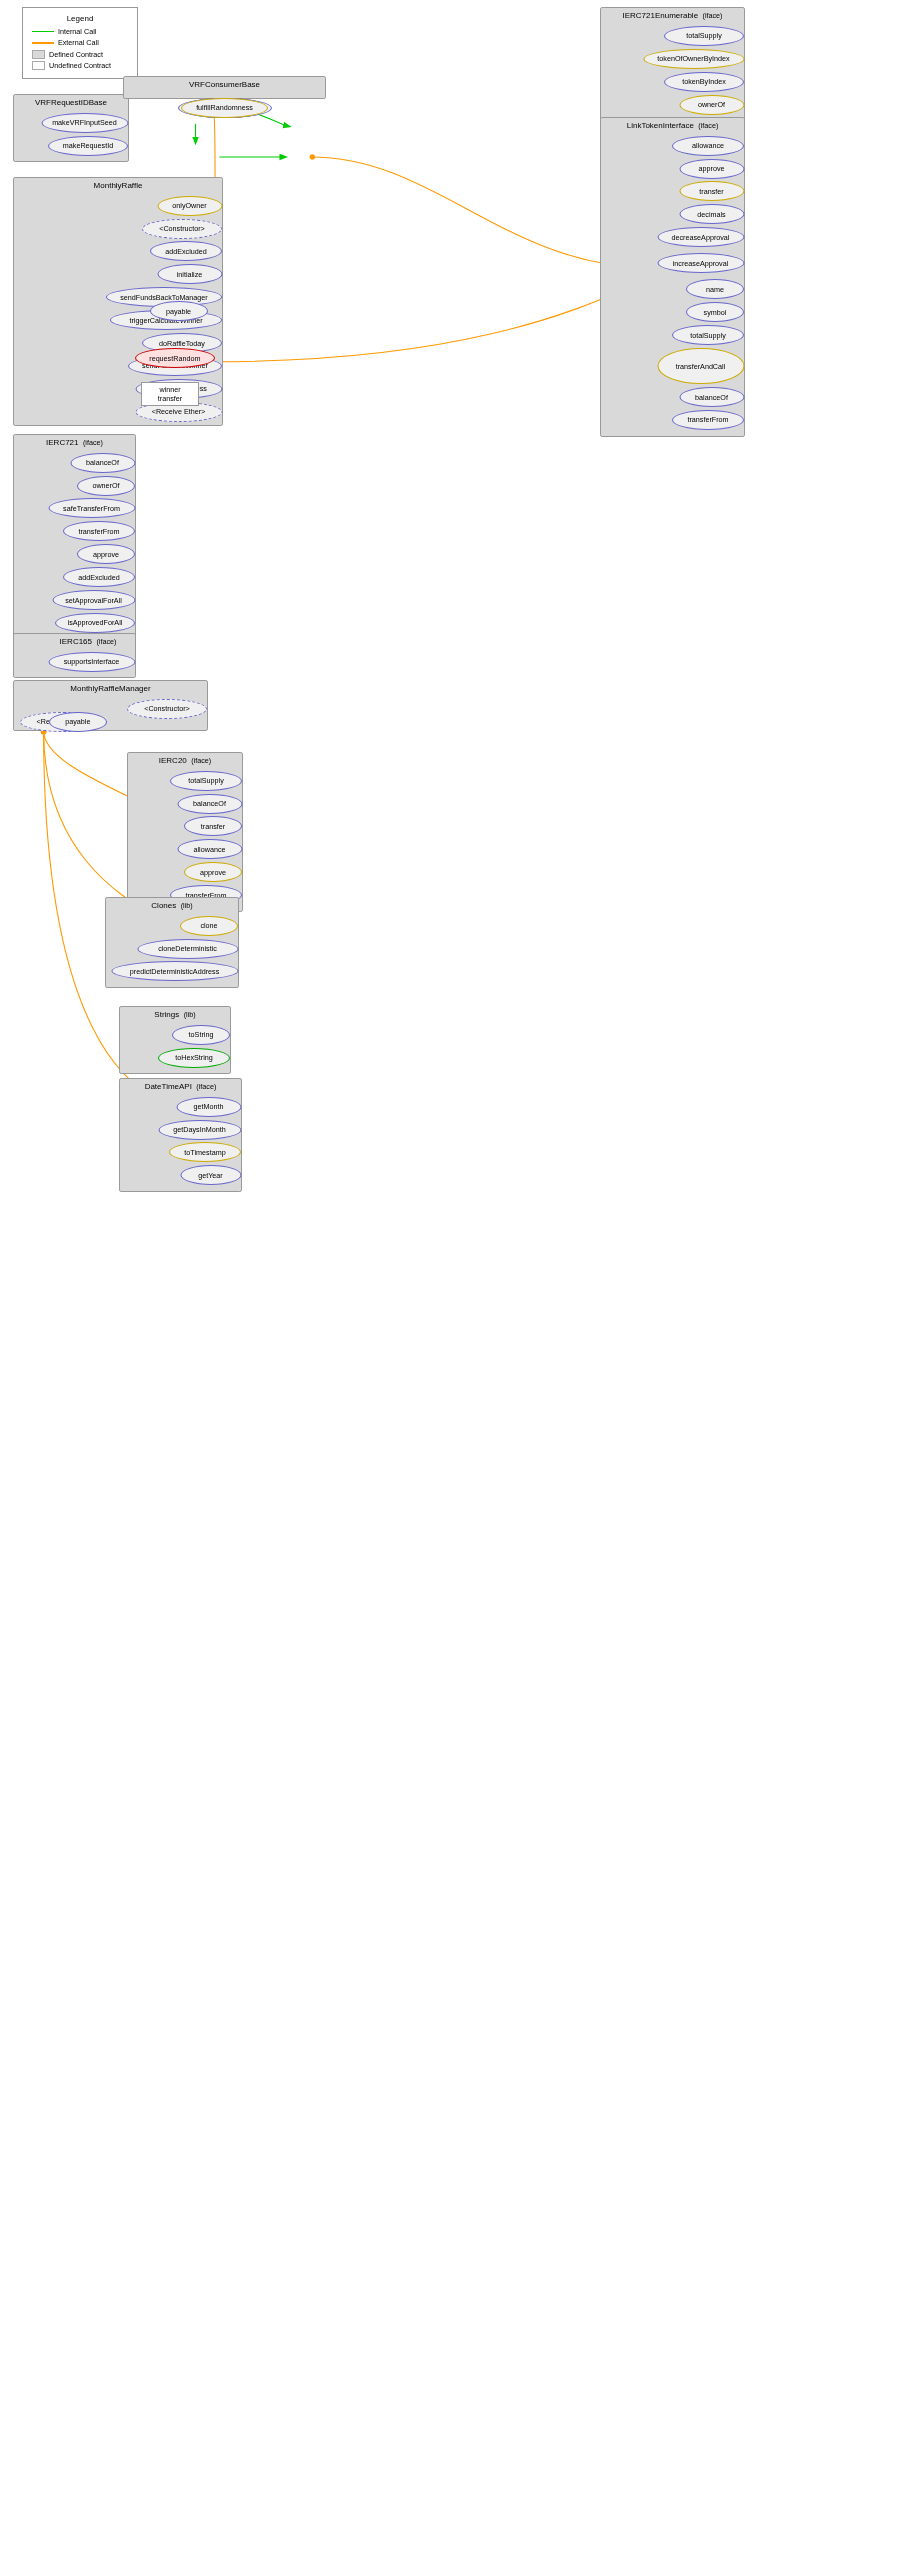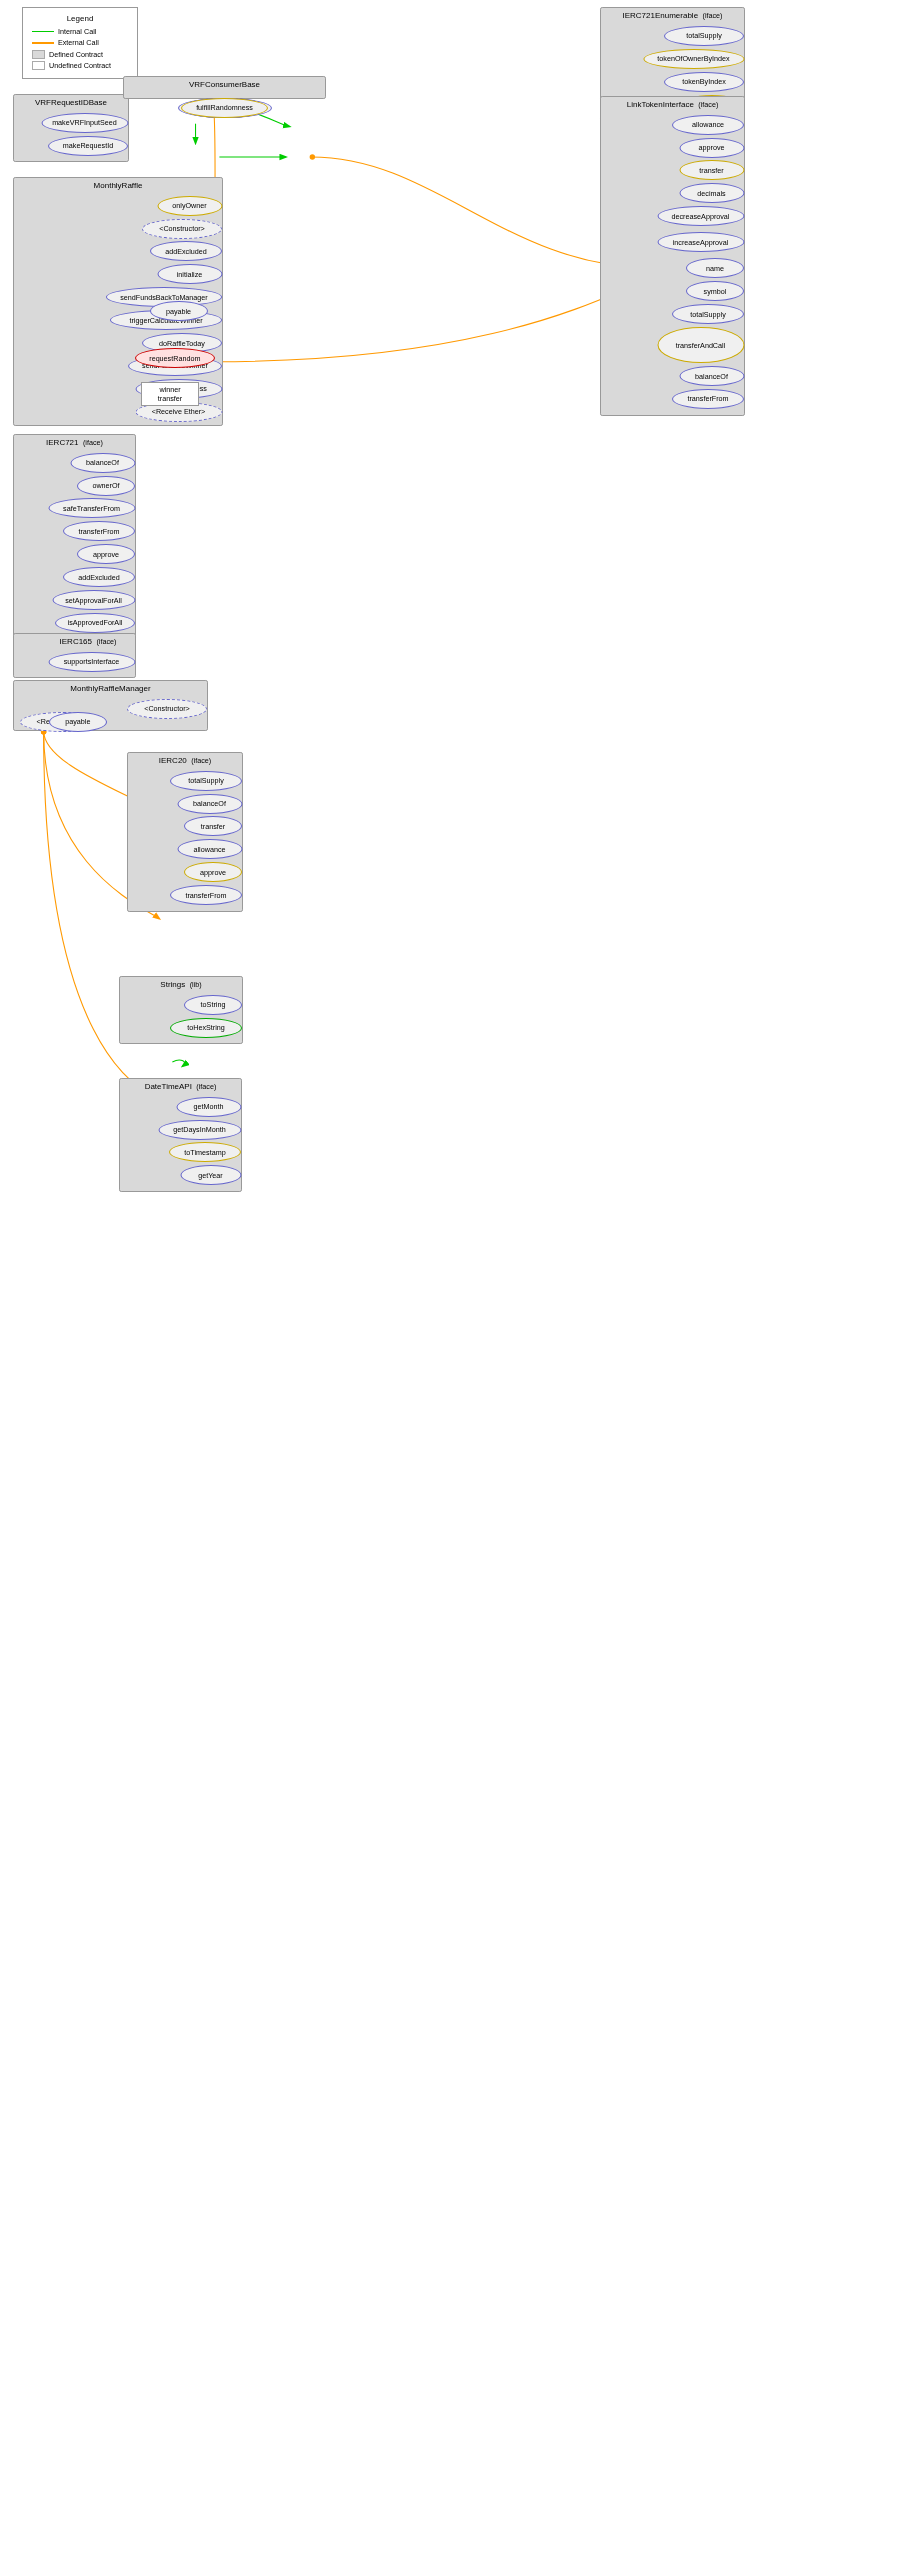--- a/index.html
+++ b/index.html
@@ -189,21 +189,21 @@
   </div>
 
   <div class="contract-box" style="top:7.2px;left:600px;width:145px;">
     <div class="contract-title">IERC721Enumerable &nbsp;<span class="iface-tag">(iface)</span></div>
     <div class="node" style="position:relative;left:50%;transform:translateX(-50%);width:80px;height:20px;margin:2.9px auto;">totalSupply</div>
     <div class="node yellow-border" style="position:relative;left:50%;transform:translateX(-50%);width:101px;height:20px;margin:2.9px auto;">tokenOfOwnerByIndex</div>
     <div class="node" style="position:relative;left:50%;transform:translateX(-50%);width:80px;height:20px;margin:2.9px auto;">tokenByIndex</div>
     <div class="node yellow-border" style="position:relative;left:50%;transform:translateX(-50%);width:65px;height:20px;margin:2.9px auto 5.8px;">ownerOf</div>
   </div>
 
-  <div class="contract-box" style="top:96px;left:600px;width:145px;">
+  <div class="contract-box" style="top:117px;left:600px;width:145px;">
     <div class="contract-title">LinkTokenInterface &nbsp;<span class="iface-tag">(iface)</span></div>
     <div class="node" style="position:relative;left:50%;transform:translateX(-50%);width:72px;height:20px;margin:2.9px auto;">allowance</div>
     <div class="node" style="position:relative;left:50%;transform:translateX(-50%);width:65px;height:20px;margin:2.9px auto;">approve</div>
     <div class="node yellow-border" style="position:relative;left:50%;transform:translateX(-50%);width:65px;height:20px;margin:2.9px auto;">transfer</div>
     <div class="node" style="position:relative;left:50%;transform:translateX(-50%);width:65px;height:20px;margin:2.9px auto;">decimals</div>
     <div class="node" style="position:relative;left:50%;transform:translateX(-50%);width:87px;height:20px;margin:2.9px auto;">decreaseApproval</div>
     <div class="node" style="position:relative;left:50%;transform:translateX(-50%);width:87px;height:20px;margin:6px auto;">increaseApproval</div>
     <div class="node" style="position:relative;left:50%;transform:translateX(-50%);width:58px;height:20px;margin:2.9px auto;">name</div>
     <div class="node" style="position:relative;left:50%;transform:translateX(-50%);width:58px;height:20px;margin:2.9px auto;">symbol</div>
     <div class="node" style="position:relative;left:50%;transform:translateX(-50%);width:72px;height:20px;margin:2.9px auto;">totalSupply</div>
@@ -284,22 +284,28 @@
   <div class="contract-box" style="top:752px;left:127px;width:116px;">
     <div class="contract-title">IERC20 &nbsp;<span class="iface-tag">(iface)</span></div>
     <div class="node" style="position:relative;left:50%;transform:translateX(-50%);width:72px;height:20px;margin:2.9px auto;">totalSupply</div>
     <div class="node" style="position:relative;left:50%;transform:translateX(-50%);width:65px;height:20px;margin:2.9px auto;">balanceOf</div>
     <div class="node" style="position:relative;left:50%;transform:translateX(-50%);width:58px;height:20px;margin:2.9px auto;">transfer</div>
     <div class="node" style="position:relative;left:50%;transform:translateX(-50%);width:65px;height:20px;margin:2.9px auto;">allowance</div>
     <div class="node yellow-border" style="position:relative;left:50%;transform:translateX(-50%);width:58px;height:20px;margin:2.9px auto;">approve</div>
     <div class="node" style="position:relative;left:50%;transform:translateX(-50%);width:72px;height:20px;margin:2.9px auto 5.8px;">transferFrom</div>
   </div>
 
-
-  <div class="contract-box" style="top:976px;left:119px;width:124px;">
+  <div class="contract-box" style="top:897px;left:105px;width:134px;">
+    <div class="contract-title">Clones &nbsp;<span class="iface-tag">(lib)</span></div>
+    <div class="node yellow-border" style="position:relative;left:50%;transform:translateX(-50%);width:58px;height:20px;margin:2.9px auto;">clone</div>
+    <div class="node" style="position:relative;left:50%;transform:translateX(-50%);width:101px;height:20px;margin:2.9px auto;">cloneDeterministic</div>
+    <div class="node" style="position:relative;left:50%;transform:translateX(-50%);width:127px;height:20px;margin:2.9px auto 5.8px;">predictDeterministicAddress</div>
+  </div>
+
+  <div class="contract-box" style="top:1006px;left:119px;width:112px;">
     <div class="contract-title">Strings &nbsp;<span class="iface-tag">(lib)</span></div>
     <div class="node" style="position:relative;left:50%;transform:translateX(-50%);width:58px;height:20px;margin:2.9px auto;">toString</div>
     <div class="node green-border" style="position:relative;left:50%;transform:translateX(-50%);width:72px;height:20px;margin:2.9px auto 5.8px;">toHexString</div>
   </div>
 
   <div class="contract-box" style="top:1078px;left:119px;width:123px;">
     <div class="contract-title">DateTimeAPI &nbsp;<span class="iface-tag">(iface)</span></div>
     <div class="node" style="position:relative;left:50%;transform:translateX(-50%);width:65px;height:20px;margin:2.9px auto;">getMonth</div>
     <div class="node" style="position:relative;left:50%;transform:translateX(-50%);width:83px;height:20px;margin:2.9px auto;">getDaysInMonth</div>
     <div class="node yellow-border" style="position:relative;left:50%;transform:translateX(-50%);width:72px;height:20px;margin:2.9px auto;">toTimestamp</div>

